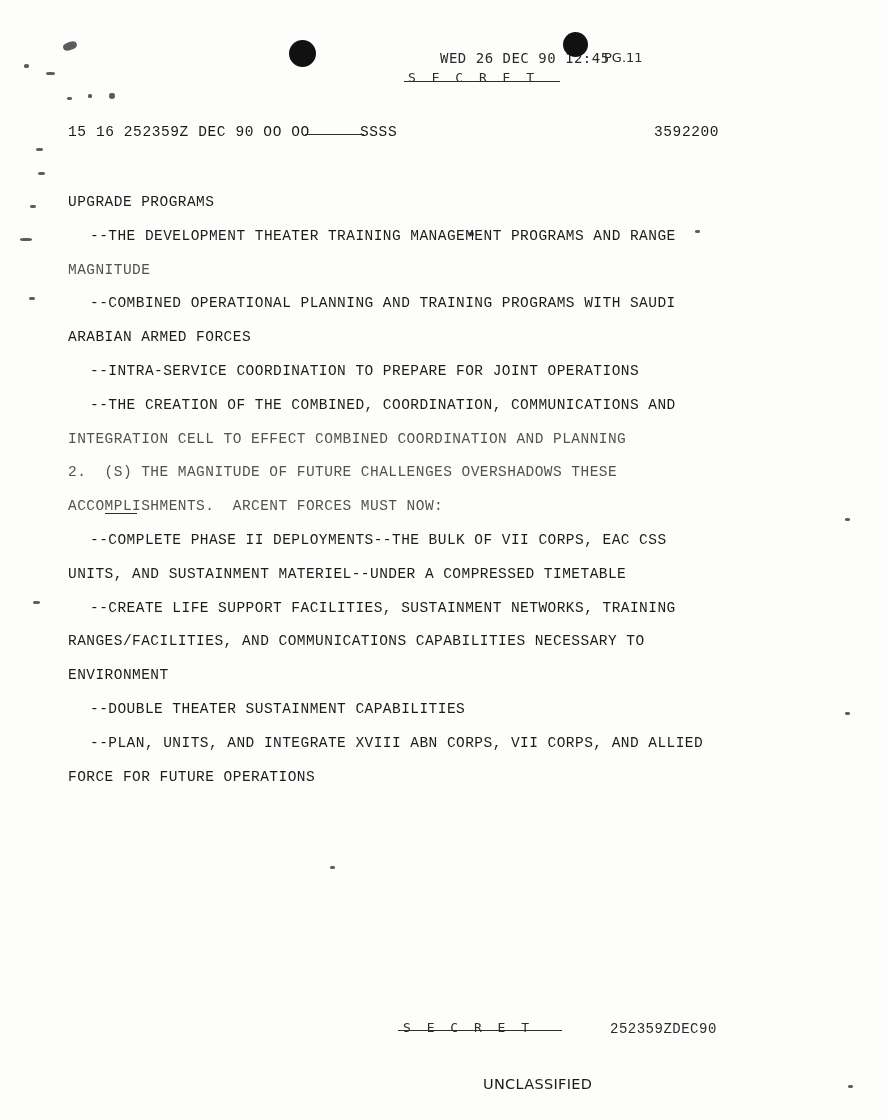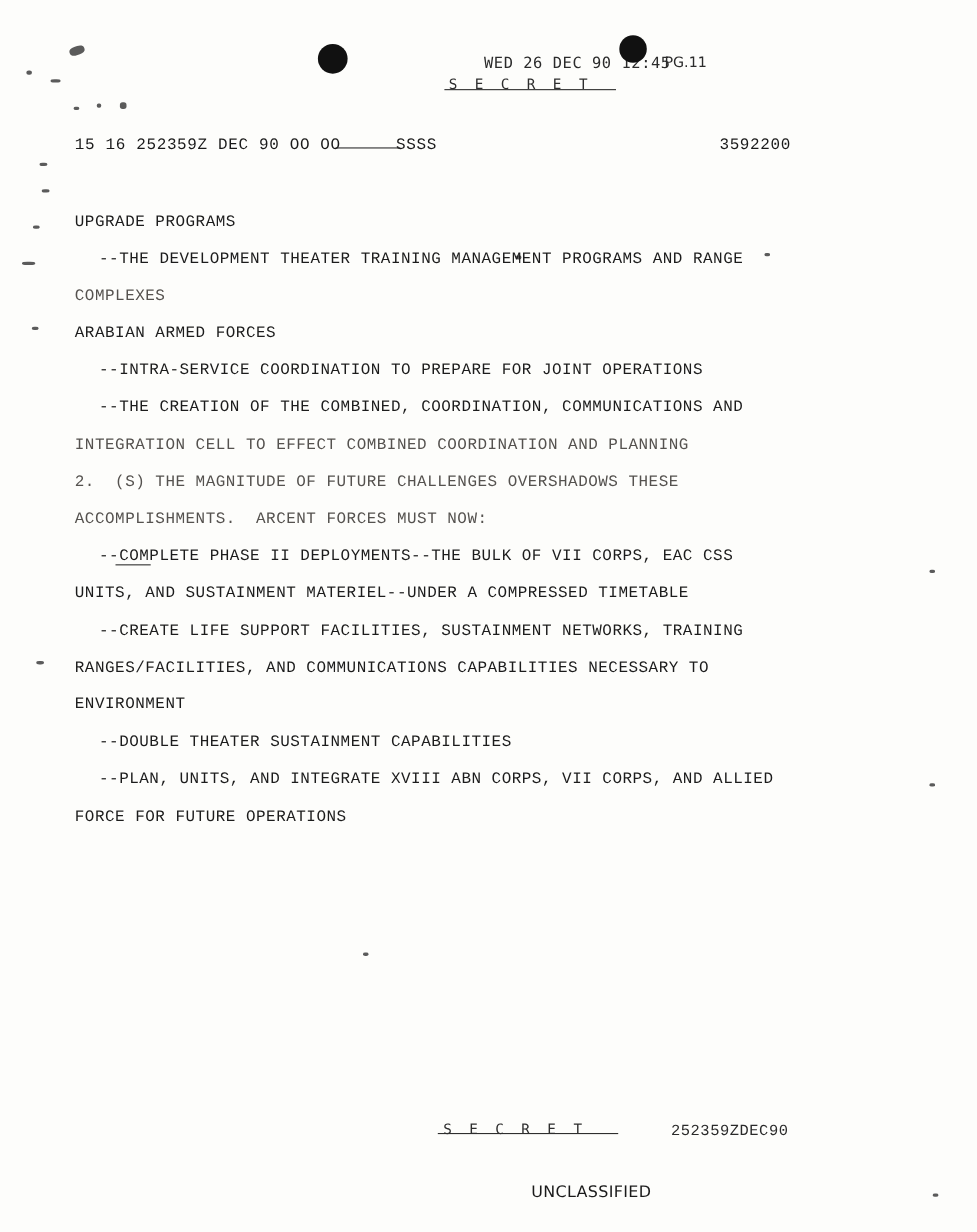--- a/index.html
+++ b/index.html
@@ -212,21 +212,22 @@
   <div class="strike strike-top"></div>
 
   <div class="msg-line">15  16   252359Z  DEC  90  OO  OO</div>
   <div class="msg-line" style="left:360px;">SSSS</div>
   <div class="strike strike-ssss"></div>
   <div class="msg-num">3592200</div>
 
   <div class="body-text">
     <div class="line">UPGRADE PROGRAMS</div>
     <div class="line indent">--THE DEVELOPMENT THEATER TRAINING MANAGEMENT PROGRAMS AND RANGE</div>
-    <div class="line faded">COMPLEXES</div>
+    <div class="line faded">MAGNITUDE</div>
+    <div class="line indent">--COMBINED OPERATIONAL PLANNING AND TRAINING PROGRAMS WITH SAUDI</div>
     <div class="line">ARABIAN ARMED FORCES</div>
     <div class="line indent">--INTRA-SERVICE COORDINATION TO PREPARE FOR JOINT OPERATIONS</div>
     <div class="line indent">--THE CREATION OF THE COMBINED, COORDINATION, COMMUNICATIONS AND</div>
     <div class="line faded">INTEGRATION CELL TO EFFECT COMBINED COORDINATION AND PLANNING</div>
     <div class="line faded">2.  (S) THE MAGNITUDE OF FUTURE CHALLENGES OVERSHADOWS THESE</div>
     <div class="line faded">ACCOMPLISHMENTS.  ARCENT FORCES MUST NOW:</div>
     <div class="line indent">--COMPLETE PHASE II DEPLOYMENTS--THE BULK OF VII CORPS, EAC CSS</div>
     <div class="line">UNITS, AND SUSTAINMENT MATERIEL--UNDER A COMPRESSED TIMETABLE</div>
     <div class="line indent">--CREATE LIFE SUPPORT FACILITIES, SUSTAINMENT NETWORKS, TRAINING</div>
     <div class="line">RANGES/FACILITIES, AND COMMUNICATIONS CAPABILITIES NECESSARY TO</div>

